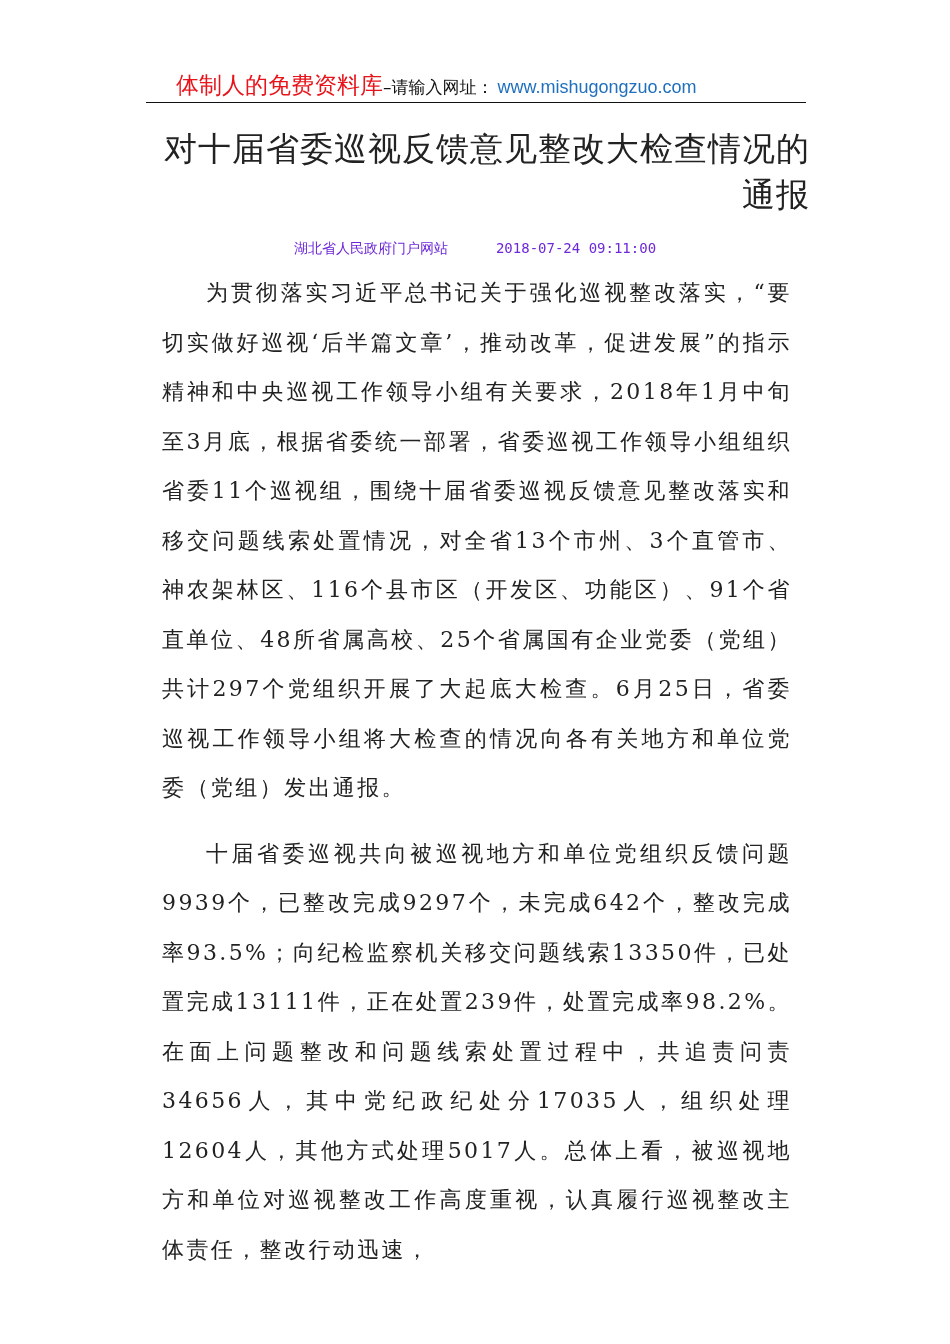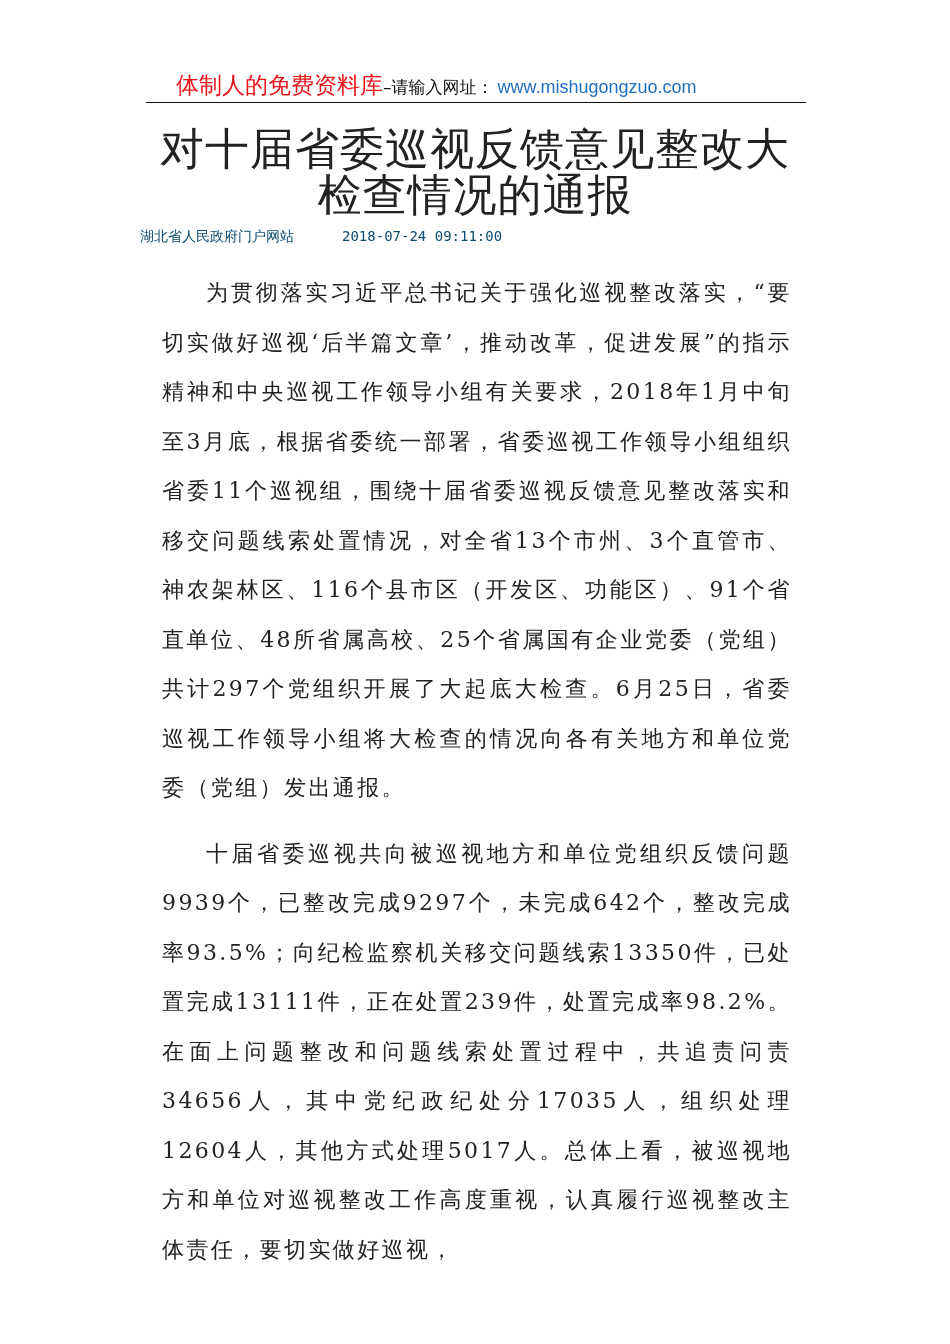--- a/index.html
+++ b/index.html
@@ -9,27 +9,27 @@
   .header-banner {
     position: absolute; left: 146px; top: 70px; width: 660px; height: 32px;
     white-space: nowrap; font-family: "DejaVu Sans", sans-serif;
   }
   .banner-brand { color: #e8141b; font-size: 23px; letter-spacing: 0px; vertical-align: baseline; margin-left: 30px; }
   .banner-prompt { color: #111; font-size: 17px; vertical-align: baseline; }
   .banner-url { color: #1f6fbf; font-size: 18px; vertical-align: baseline; font-family: "Liberation Sans", sans-serif; margin-left: 4px; }
   .header-rule { position: absolute; left: 146px; top: 102px; width: 660px; height: 0; border-top: 1.5px solid #111; }
 
   .title {
-    position: absolute; left: 140px; top: 126px; width: 670px; text-align: center;
-    font-family: "DejaVu Serif", serif; font-size: 44px; line-height: 46px; color: #222;
+    position: absolute; left: 140px; top: 126px; width: 670px; text-align: right;
+    font-family: "DejaVu Serif", serif; font-size: 33px; line-height: 46px; color: #222;
     letter-spacing: 1px;
   }
   .meta {
-    position: absolute; left: 140px; top: 228px; width: 670px; text-align: left;
-    font-family: "DejaVu Serif", serif; font-size: 14px; color: #0c4a6e; white-space: pre;
+    position: absolute; left: 140px; top: 240px; width: 670px; text-align: center;
+    font-family: "DejaVu Serif", serif; font-size: 14px; color: #6d28d9; white-space: pre;
   }
   .meta .date { margin-left: 48px; font-family: "DejaVu Sans Mono", monospace; font-size: 14px; }
 
   .body-text {
     position: absolute; left: 146px; top: 252px; width: 662px;
     font-family: "DejaVu Serif", serif; font-size: 22px; line-height: 49.5px; color: #222;
     letter-spacing: 2.4px;
   }
   .para { margin: 16px; text-indent: 2em; text-align: justify; }
 </style>
@@ -42,16 +42,16 @@
     <span class="banner-brand">体制人的免费资料库</span><span class="banner-prompt">–请输入网址：</span><span class="banner-url">www.mishugongzuo.com</span>
   </div>
   <div class="header-rule"></div>
 
   <div class="title">对十届省委巡视反馈意见整改大检查情况的通报</div>
 
   <div class="meta"><span>湖北省人民政府门户网站</span><span class="date">2018-07-24 09:11:00</span></div>
 
   <div class="body-text">
     <p class="para">为贯彻落实习近平总书记关于强化巡视整改落实，“要切实做好巡视‘后半篇文章’，推动改革，促进发展”的指示精神和中央巡视工作领导小组有关要求，2018年1月中旬至3月底，根据省委统一部署，省委巡视工作领导小组组织省委11个巡视组，围绕十届省委巡视反馈意见整改落实和移交问题线索处置情况，对全省13个市州、3个直管市、神农架林区、116个县市区（开发区、功能区）、91个省直单位、48所省属高校、25个省属国有企业党委（党组）共计297个党组织开展了大起底大检查。6月25日，省委巡视工作领导小组将大检查的情况向各有关地方和单位党委（党组）发出通报。</p>
-    <p class="para">十届省委巡视共向被巡视地方和单位党组织反馈问题9939个，已整改完成9297个，未完成642个，整改完成率93.5%；向纪检监察机关移交问题线索13350件，已处置完成13111件，正在处置239件，处置完成率98.2%。在面上问题整改和问题线索处置过程中，共追责问责34656人，其中党纪政纪处分17035人，组织处理12604人，其他方式处理5017人。总体上看，被巡视地方和单位对巡视整改工作高度重视，认真履行巡视整改主体责任，要切实做好巡视，</p>
+    <p class="para">十届省委巡视共向被巡视地方和单位党组织反馈问题9939个，已整改完成9297个，未完成642个，整改完成率93.5%；向纪检监察机关移交问题线索13350件，已处置完成13111件，正在处置239件，处置完成率98.2%。在面上问题整改和问题线索处置过程中，共追责问责34656人，其中党纪政纪处分17035人，组织处理12604人，其他方式处理5017人。总体上看，被巡视地方和单位对巡视整改工作高度重视，认真履行巡视整改主体责任，整改行动迅速，</p>
   </div>
 
 </div>
 
 </body></html>

